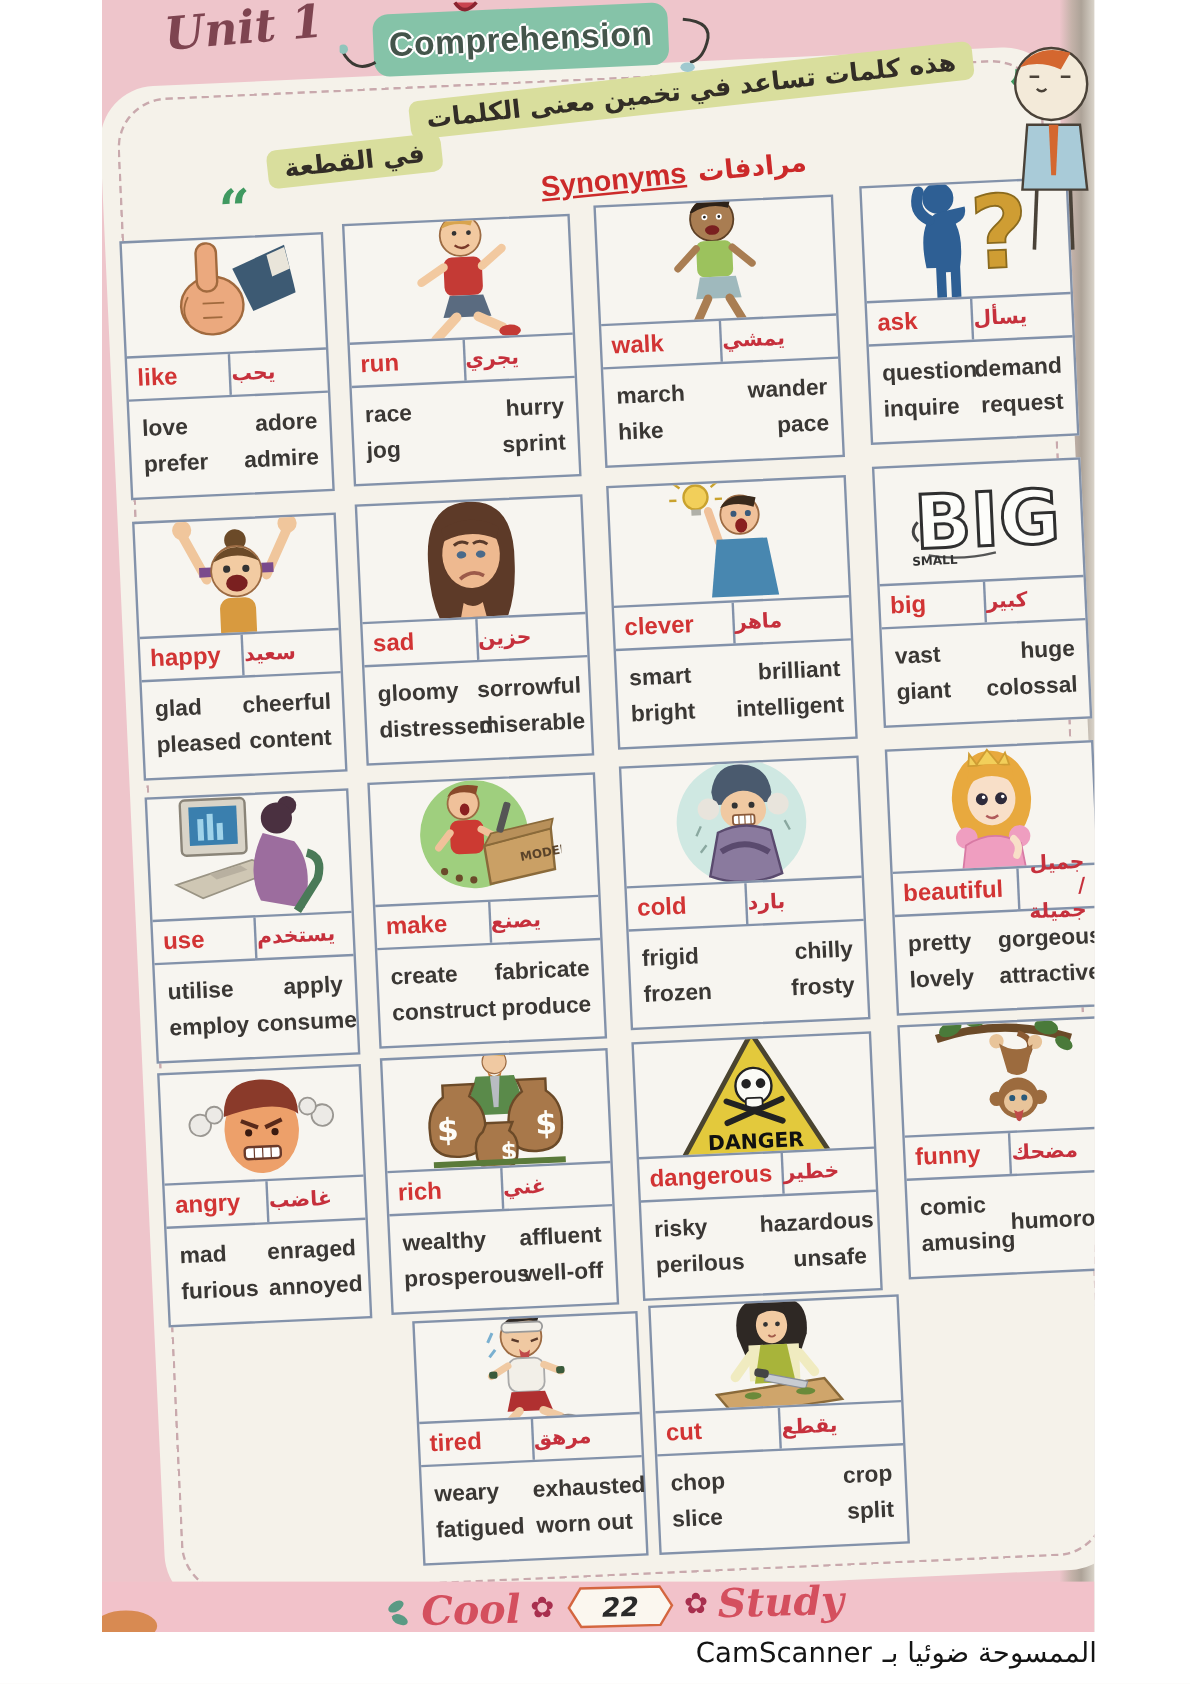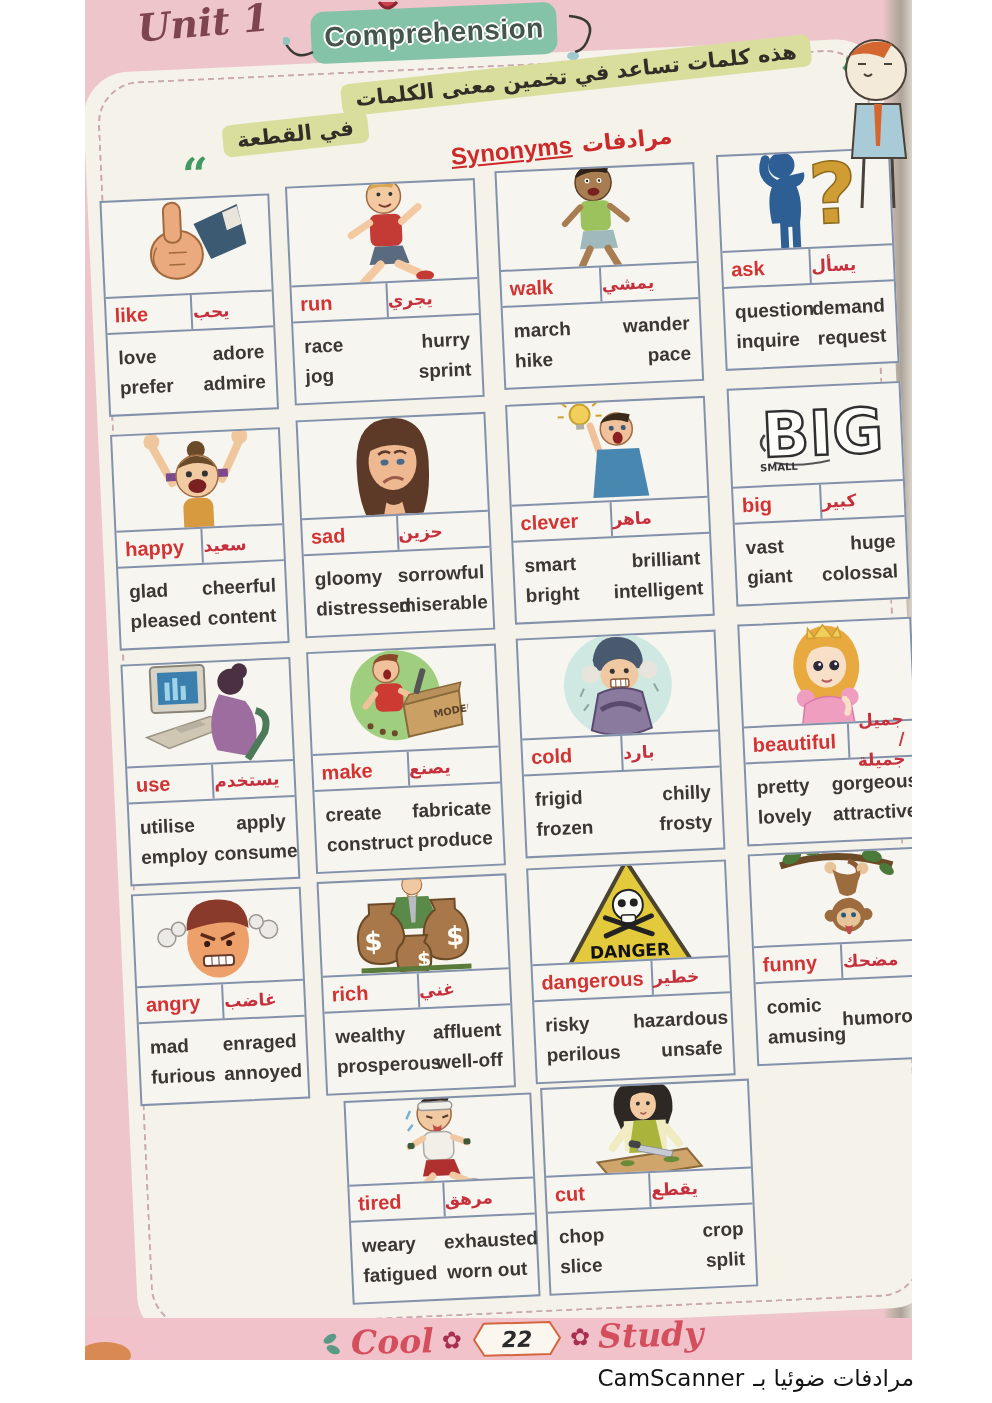--- a/index.html
+++ b/index.html
@@ -731,17 +731,17 @@
         <text x="47" y="27" text-anchor="middle" font-size="22" font-style="italic" font-weight="bold" fill="#2a2a2a">22</text>
       </svg>
       <span class="flower">✿</span>
       <span class="script-word">Study</span>
     </div>
 
   </div>
 
   <div class="scan-bar">
     <div class="scan-text">
-      <span>مرادفات ضوئيا بـ</span>
+      <span>الممسوحة ضوئيا بـ</span>
       <span dir="ltr">CamScanner</span>
     </div>
   </div>
 </div>
 
 </body></html>

